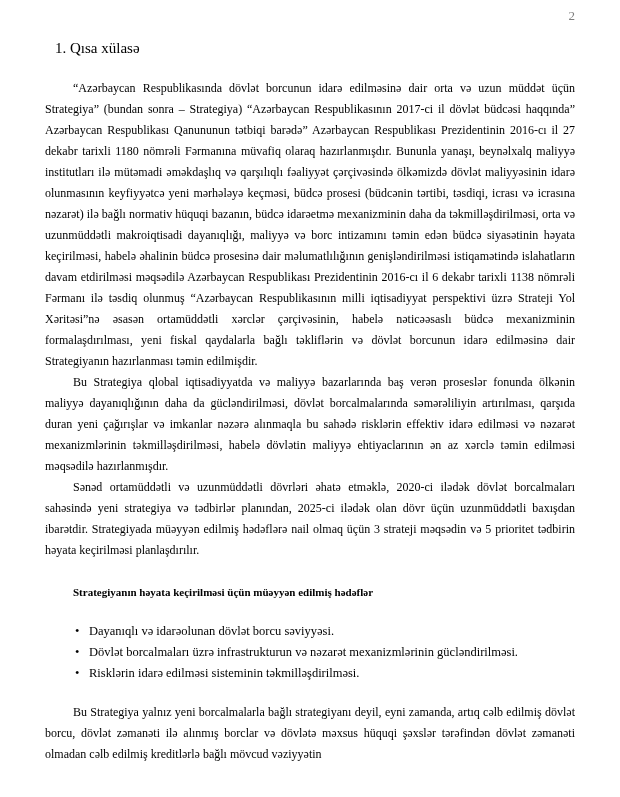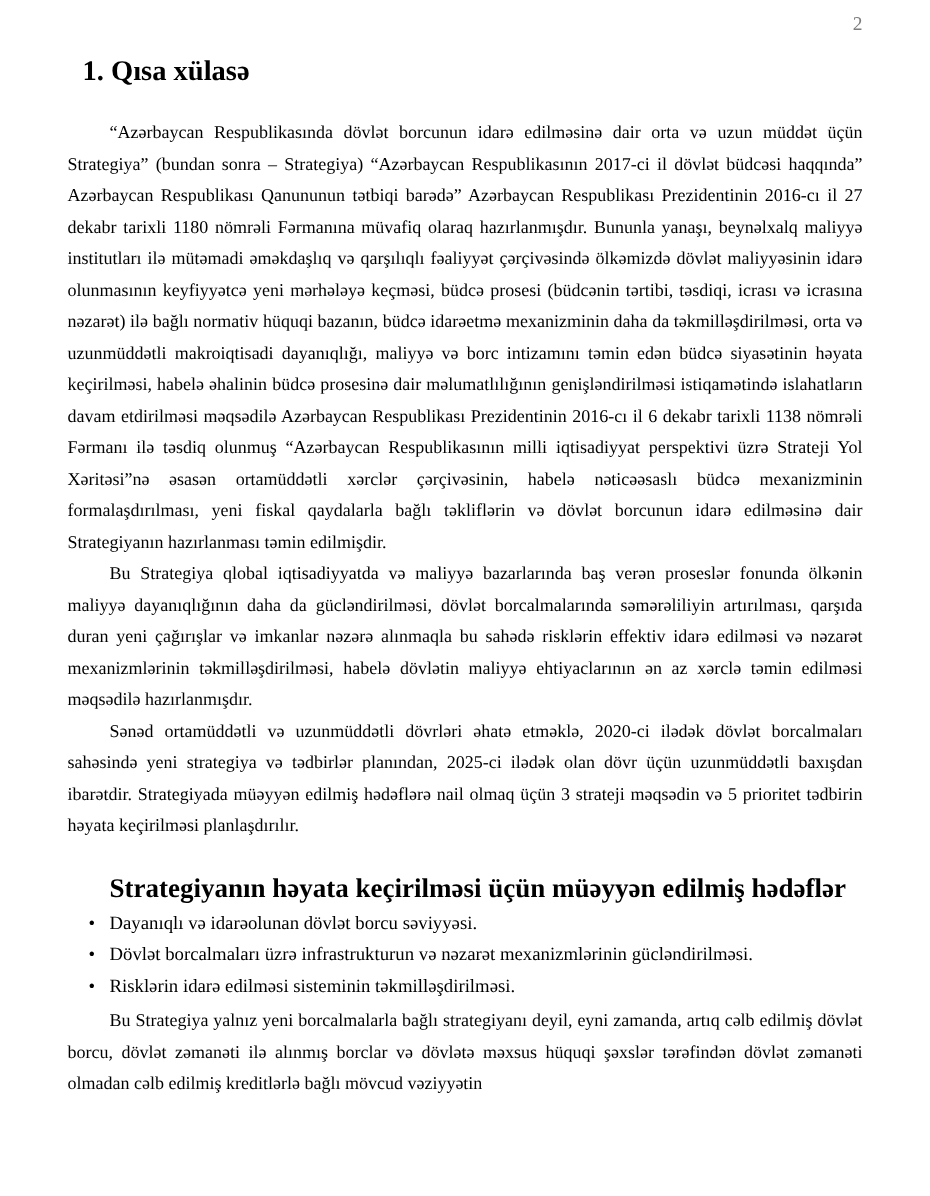--- a/index.html
+++ b/index.html
@@ -23,44 +23,44 @@
     position: relative;
   }
   .page-number {
     text-align: right;
     color: #7d7d7d;
     font-size: 13px;
     line-height: 16px;
     margin-bottom: 14px;
   }
   .heading {
-    font-size: 19px;
-    font-weight: bold;
+    font-size: 15px;
+    font-weight: normal;
     margin: 0 0 0 10px;
     line-height: 20px;
   }
   .para {
     font-size: 12px;
     line-height: 21px;
     text-align: justify;
     margin: 0;
     text-indent: 28px;
   }
   .para.first-after-heading {
     margin-top: 20px;
   }
   .subheading {
-    font-size: 18px;
+    font-size: 11px;
     font-weight: bold;
     line-height: 21px;
     margin: 21px 0 0 0;
     text-indent: 28px;
   }
   .bullets {
-    margin: 2px;
+    margin: 18px;
     padding: 0;
     list-style: none;
   }
   .bullets li {
     font-size: 12.5px;
     line-height: 21px;
     text-align: justify;
     text-indent: 12px;
     margin: 0;
   }

